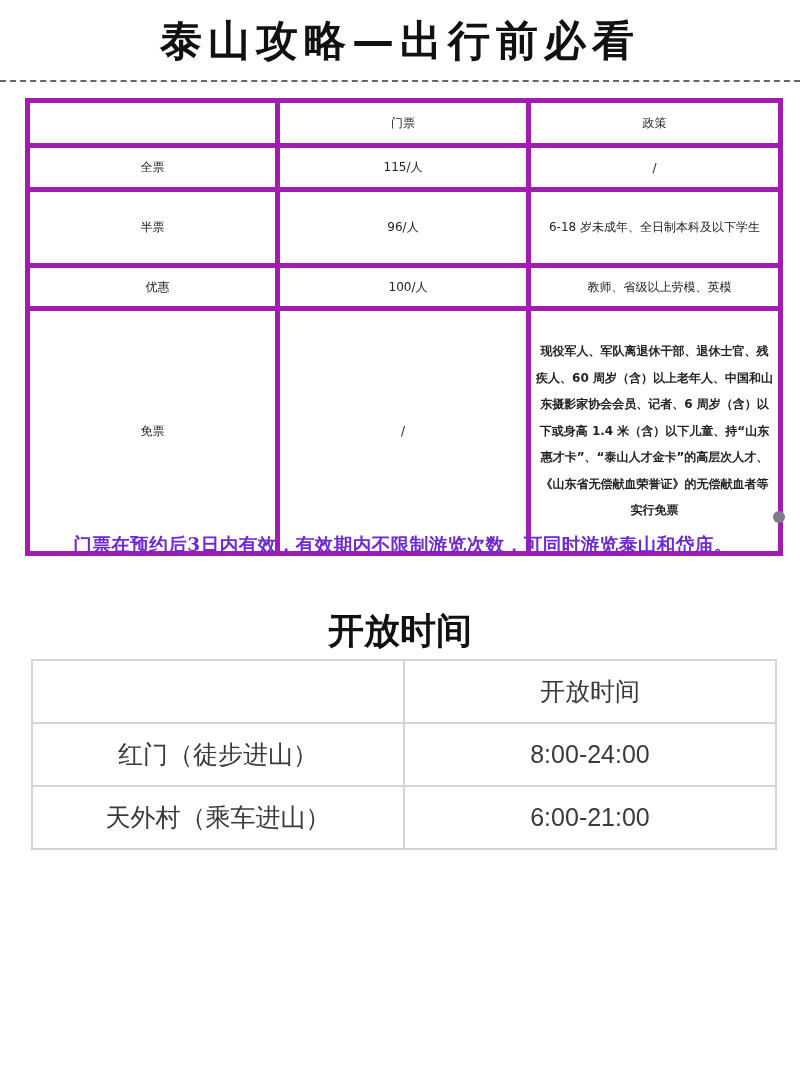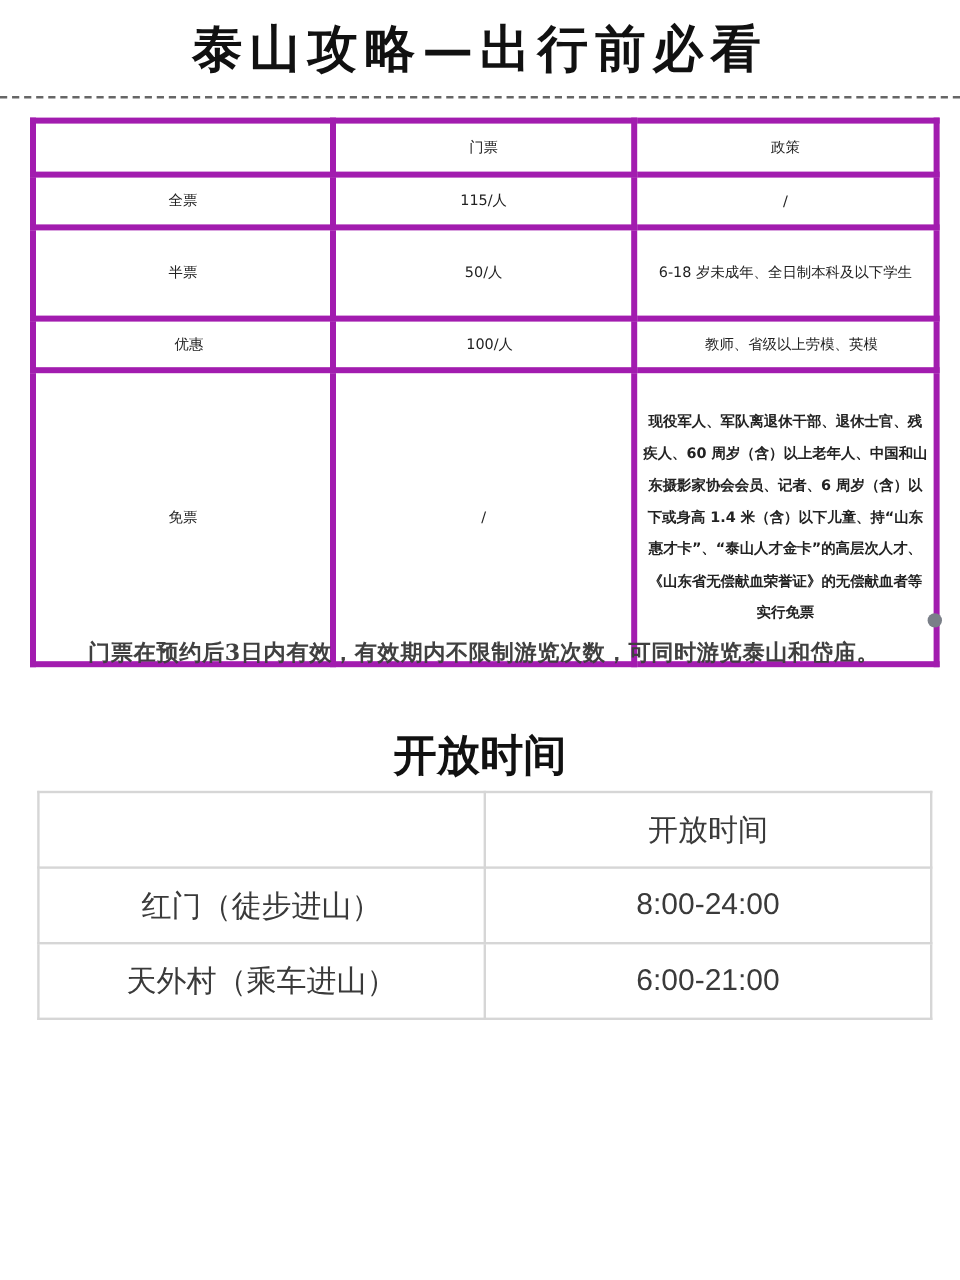--- a/index.html
+++ b/index.html
@@ -76,21 +76,21 @@
       left: 773px; top: 511px;
       width: 12px; height: 12px;
       border-radius: 50%;
       background: #7a7f88;
     }
     .notice {
       position: absolute;
       left: 18px; top: 523px;
       width: 770px;
       text-align: center;
-      color: #404040;
+      color: #6d28d9;
       font-family: "DejaVu Serif", "Liberation Serif", serif;
       font-weight: bold;
       font-size: 18.5px;
       line-height: 44px;
       letter-spacing: 0.5px;
     }
     .section-title {
       position: absolute;
       left: 0; top: 603px;
       width: 800px;
@@ -136,21 +136,21 @@
     <td>门票</td>
     <td>政策</td>
   </tr>
   <tr class="r-full">
     <td>全票</td>
     <td>115/人</td>
     <td>/</td>
   </tr>
   <tr class="r-half">
     <td>半票</td>
-    <td>50/人</td>
+    <td>96/人</td>
     <td class="policy-multi">6-18 岁未成年、全日制本科及以下学生</td>
   </tr>
   <tr class="r-disc">
     <td>优惠</td>
     <td>100/人</td>
     <td>教师、省级以上劳模、英模</td>
   </tr>
   <tr class="r-free">
     <td>免票</td>
     <td>/</td>

